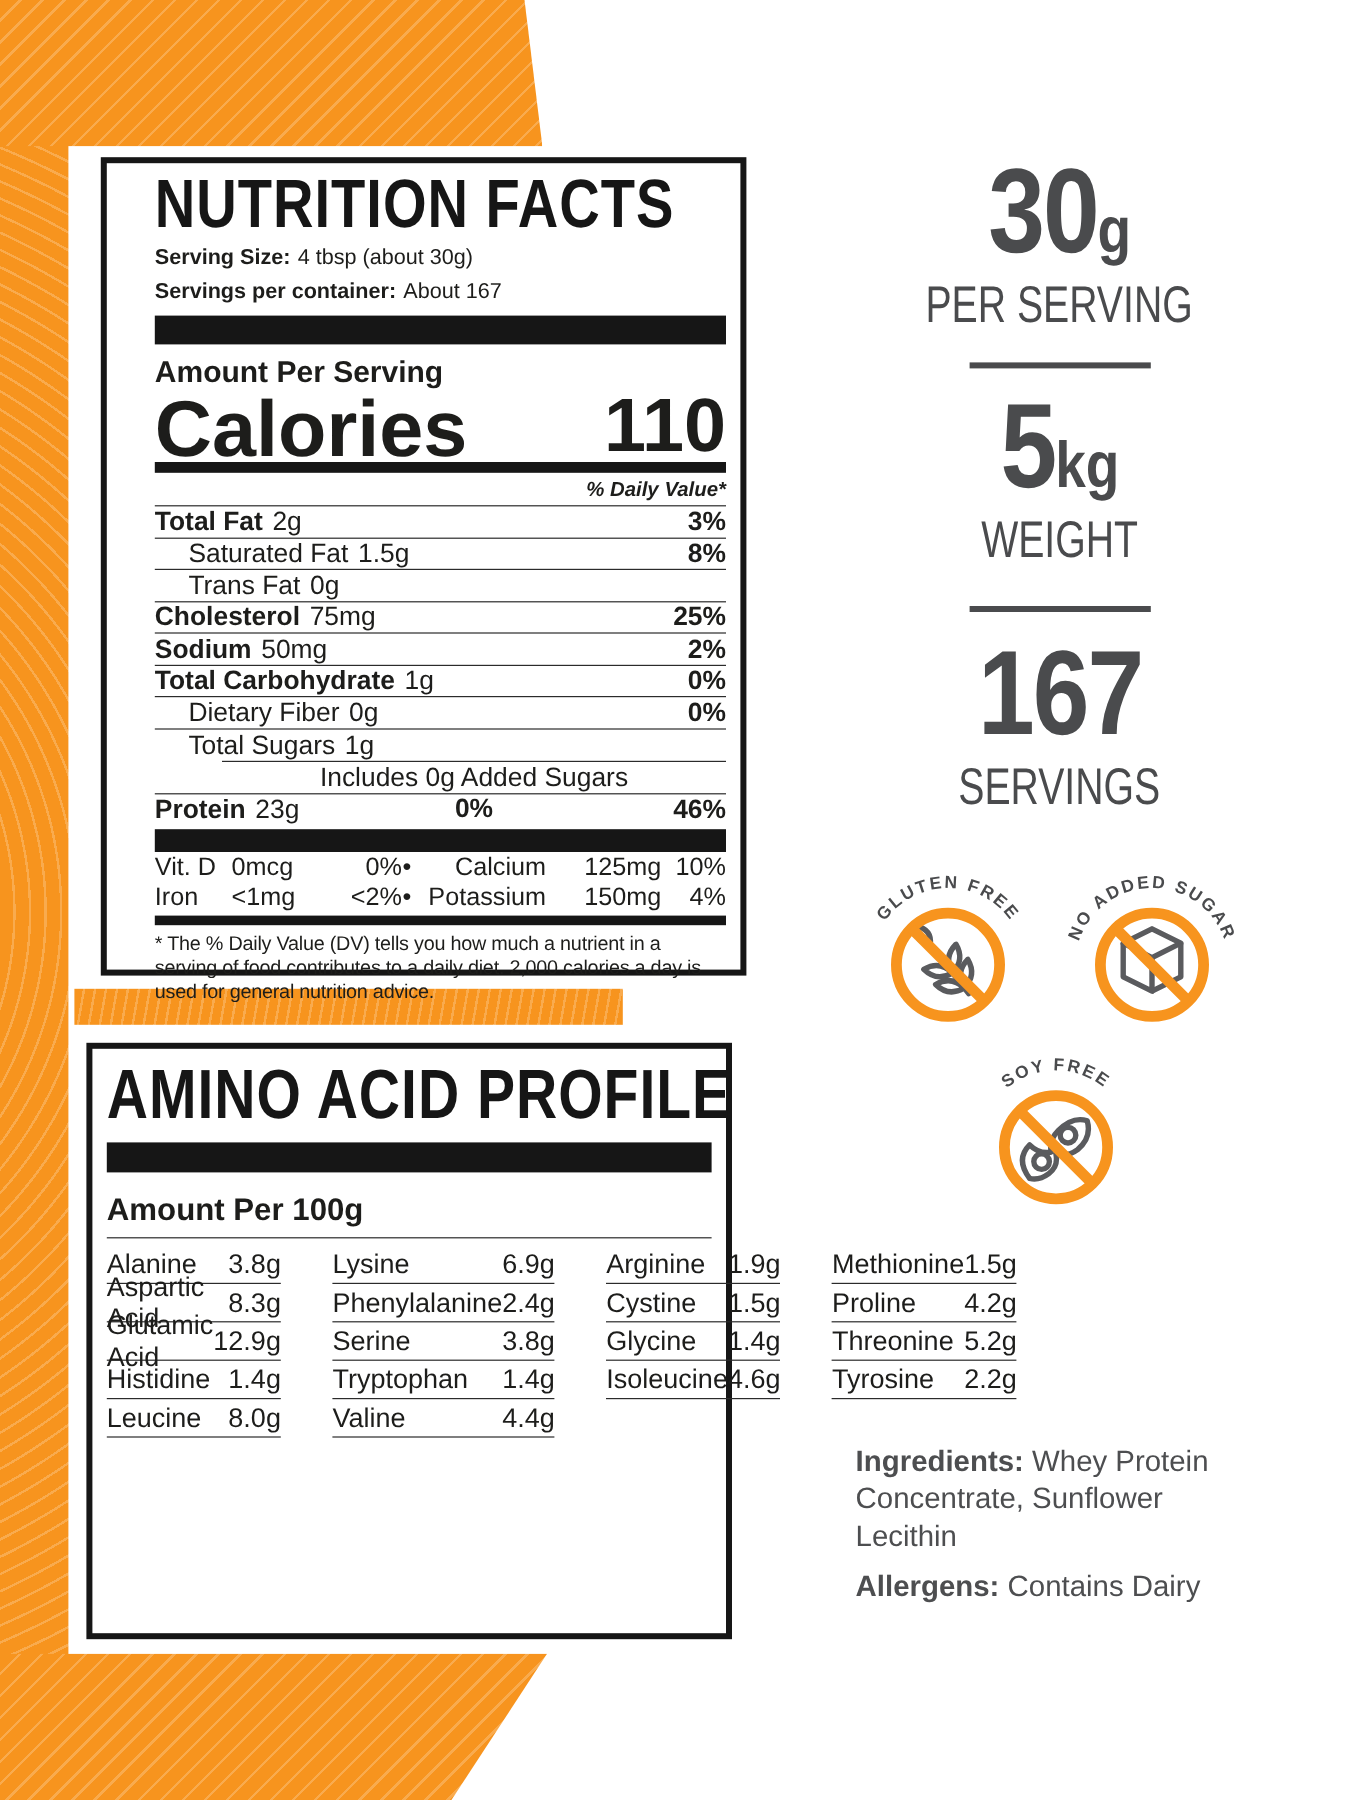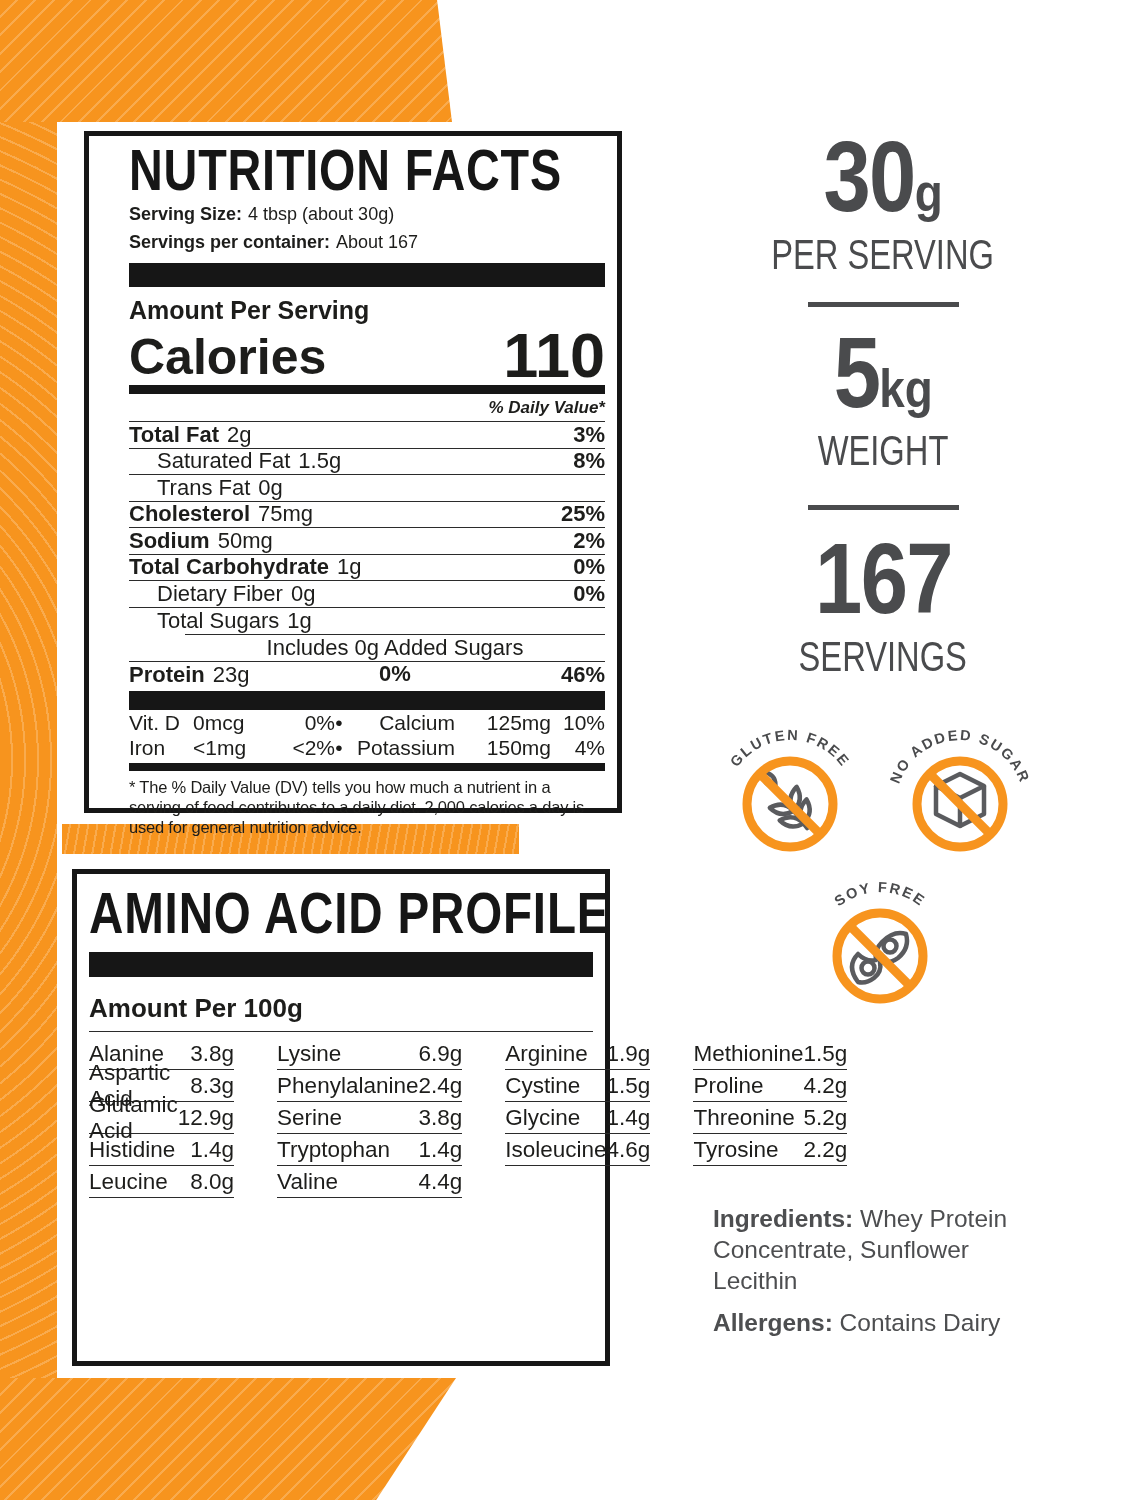--- a/index.html
+++ b/index.html
@@ -44,21 +44,21 @@
 
   .bar { background:#161616; width:100%; }
   .bar24 { height:24px; margin-top:7px; }
   .bar9  { height:9px;  margin-top:2px; }
   .bar18 { height:19px; margin-top:3px; }
   .bar8  { height:8px;  margin-top:3px; }
   .bar25 { height:25px; margin-top:8px; }
 
   .aps { font-size:25px; line-height:30px; margin-top:8px; }
   .cal-row { display:flex; justify-content:space-between; align-items:flex-end; height:58px; }
-  .cal-word { font-size:50px; font-weight:800; line-height:52px; }
+  .cal-word { font-size:66px; font-weight:800; line-height:52px; }
   .cal-val  { font-size:63px; font-weight:800; line-height:56px; }
 
   .dv-head { text-align:right; font-size:17px; font-weight:bold; padding:4px 0 3px;
              border-bottom:1.5px solid #2b2b2b;font-style:italic; }
 
   .nf-row { display:flex; justify-content:space-between; align-items:center;
             height:26.5px; border-bottom:1.5px solid #2b2b2b; font-size:22px; }
   .nf-row.nb { border-bottom:none; }
   .nf-row .nm .amt { margin-left:8px; font-weight:normal; }
   .nf-row .dv { font-weight:bold; }

